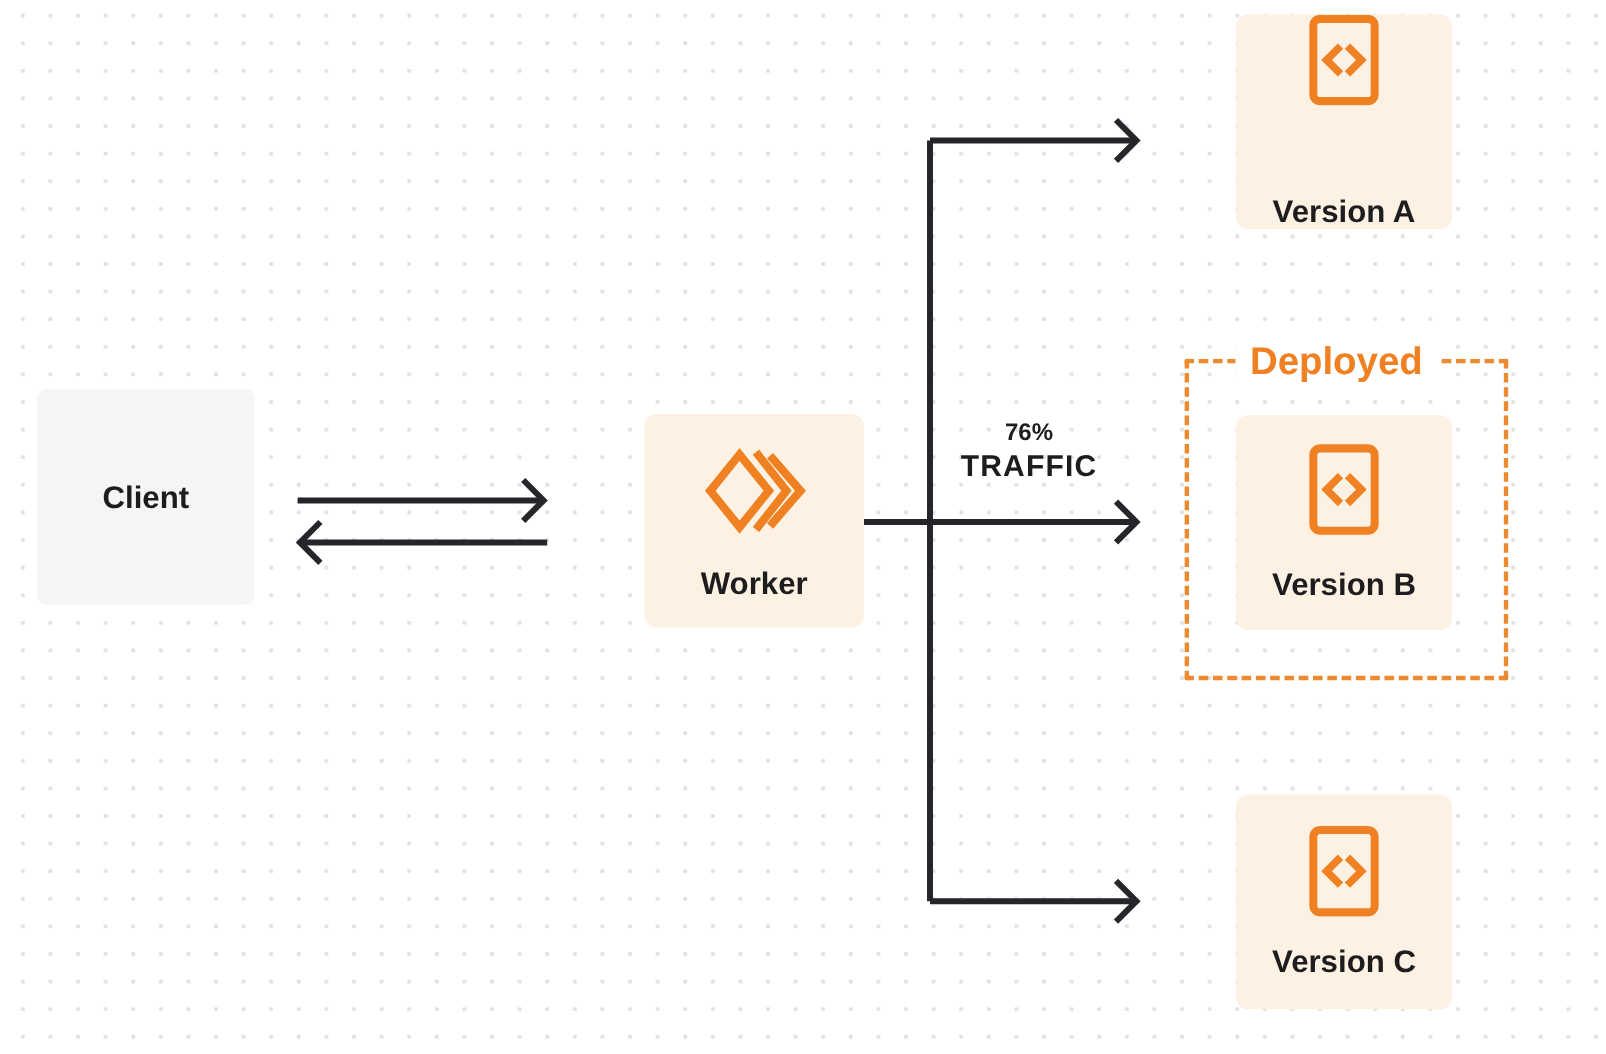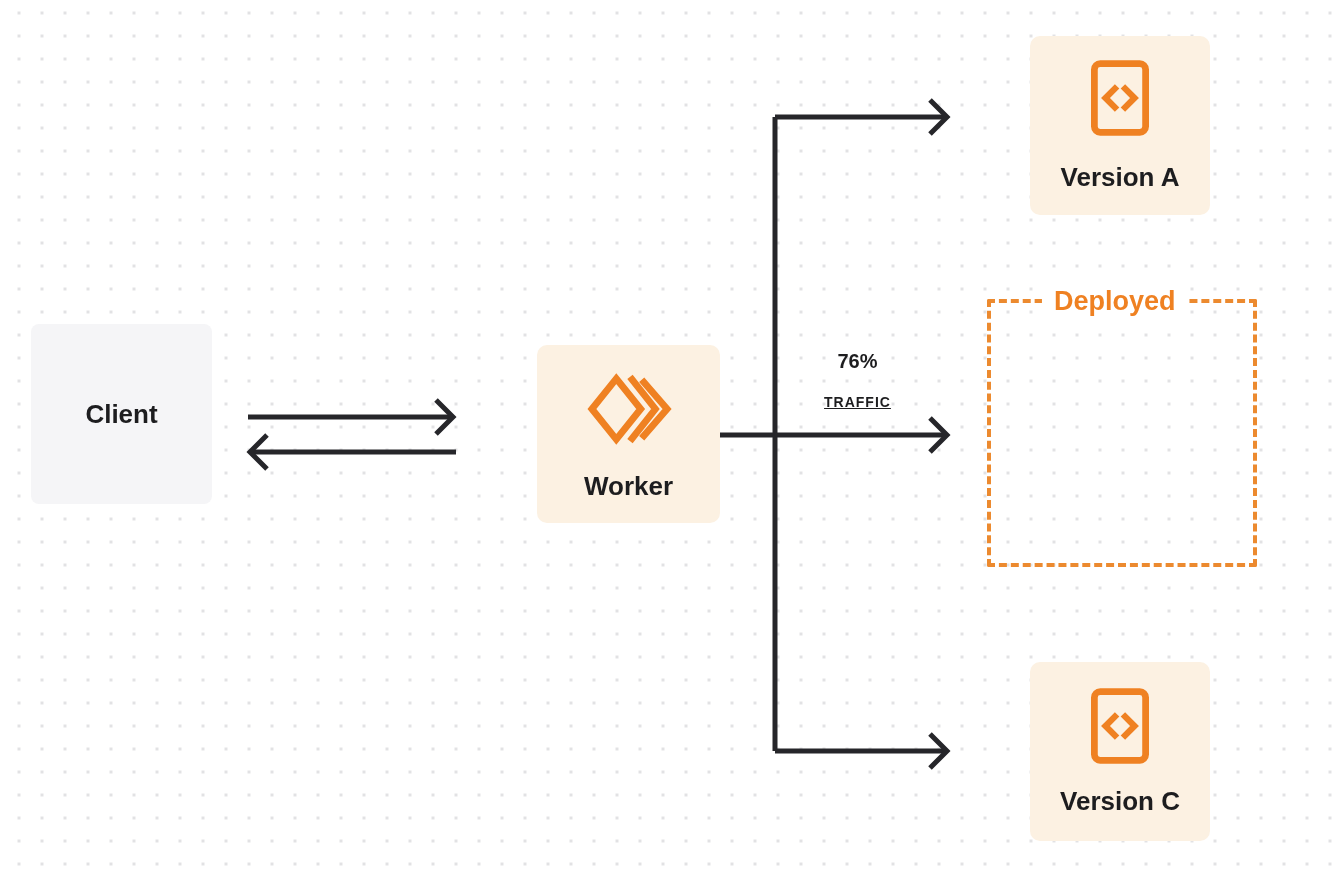--- a/index.html
+++ b/index.html
@@ -45,21 +45,21 @@
     background: #fcf1e2;
     gap: 20px;
     margin-left: 45px;
   }
 
   .version-node {
     width: 180px; height: 179px;
     background: #fcf1e2;
     gap: 26px;
   }
-  .version-a-node { left: 1030px; top: 36px; }
+  .version-a-node { left: 1030px; top: 12px; justify-content: space-between; }
   .version-b-node { left: 1030px; top: 346px; }
   .version-c-node { left: 1030px; top: 662px; gap: 22px; }
 
   .arrow-layer {
     position: absolute;
     left: 0; top: 0;
     width: 1338px; height: 878px;
     pointer-events: none;
   }
   .arrow-layer path {
@@ -78,36 +78,36 @@
   }
 
   .traffic-label {
     position: absolute;
     left: 795px; top: 350px; width: 125px;
     text-align: center;
     color: #1d1d1f;
     font-weight: bold;
   }
   .traffic-line1 { font-size: 20px; line-height: 22px; }
-  .traffic-line2 { font-size: 14px; line-height: 22px; letter-spacing: 1px; margin-top: 19px; text-decoration: underline; }
+  .traffic-line2 { font-size: 25px; line-height: 22px; letter-spacing: 1px; margin-top: 6px; }
 
   .deployed-box {
     position: absolute;
     left: 987px; top: 299px; width: 270px; height: 268px;
     border: 4px dashed #ec8a2f;
     border-radius: 2px;
   }
   .deployed-label {
     position: absolute;
     top: -17px;
     left: 50%;
     transform: translateX(-55%);
     background: #ffffff;
     padding: 0 12px;
-    font-size: 27px;
+    font-size: 32px;
     font-weight: bold;
     color: #ef8122;
     line-height: 31px;
     white-space: nowrap;
   }
 </style>
 </head>
 <body>
 
 <div class="canvas">
@@ -162,20 +162,28 @@
       <path d="M27 27 L15 39 L27 51" stroke-width="6.5"></path>
       <path d="M33 27 L45 39 L33 51" stroke-width="6.5"></path>
     </svg>
     <div class="node-label">Version A</div>
   </div>
 
   <div class="deployed-box">
     <div class="deployed-label">Deployed</div>
   </div>
 
+  <div class="node version-node version-b-node">
+    <svg class="icon-svg" width="58" height="76" viewBox="0 0 60 78" xmlns="http://www.w3.org/2000/svg" aria-hidden="true">
+      <rect x="3.5" y="3.5" width="53" height="71" rx="6" stroke-width="7"></rect>
+      <path d="M27 27 L15 39 L27 51" stroke-width="6.5"></path>
+      <path d="M33 27 L45 39 L33 51" stroke-width="6.5"></path>
+    </svg>
+    <div class="node-label">Version B</div>
+  </div>
 
   <div class="node version-node version-c-node">
     <svg class="icon-svg" width="58" height="76" viewBox="0 0 60 78" xmlns="http://www.w3.org/2000/svg" aria-hidden="true">
       <rect x="3.5" y="3.5" width="53" height="71" rx="6" stroke-width="7"></rect>
       <path d="M27 27 L15 39 L27 51" stroke-width="6.5"></path>
       <path d="M33 27 L45 39 L33 51" stroke-width="6.5"></path>
     </svg>
     <div class="node-label">Version C</div>
   </div>
 

